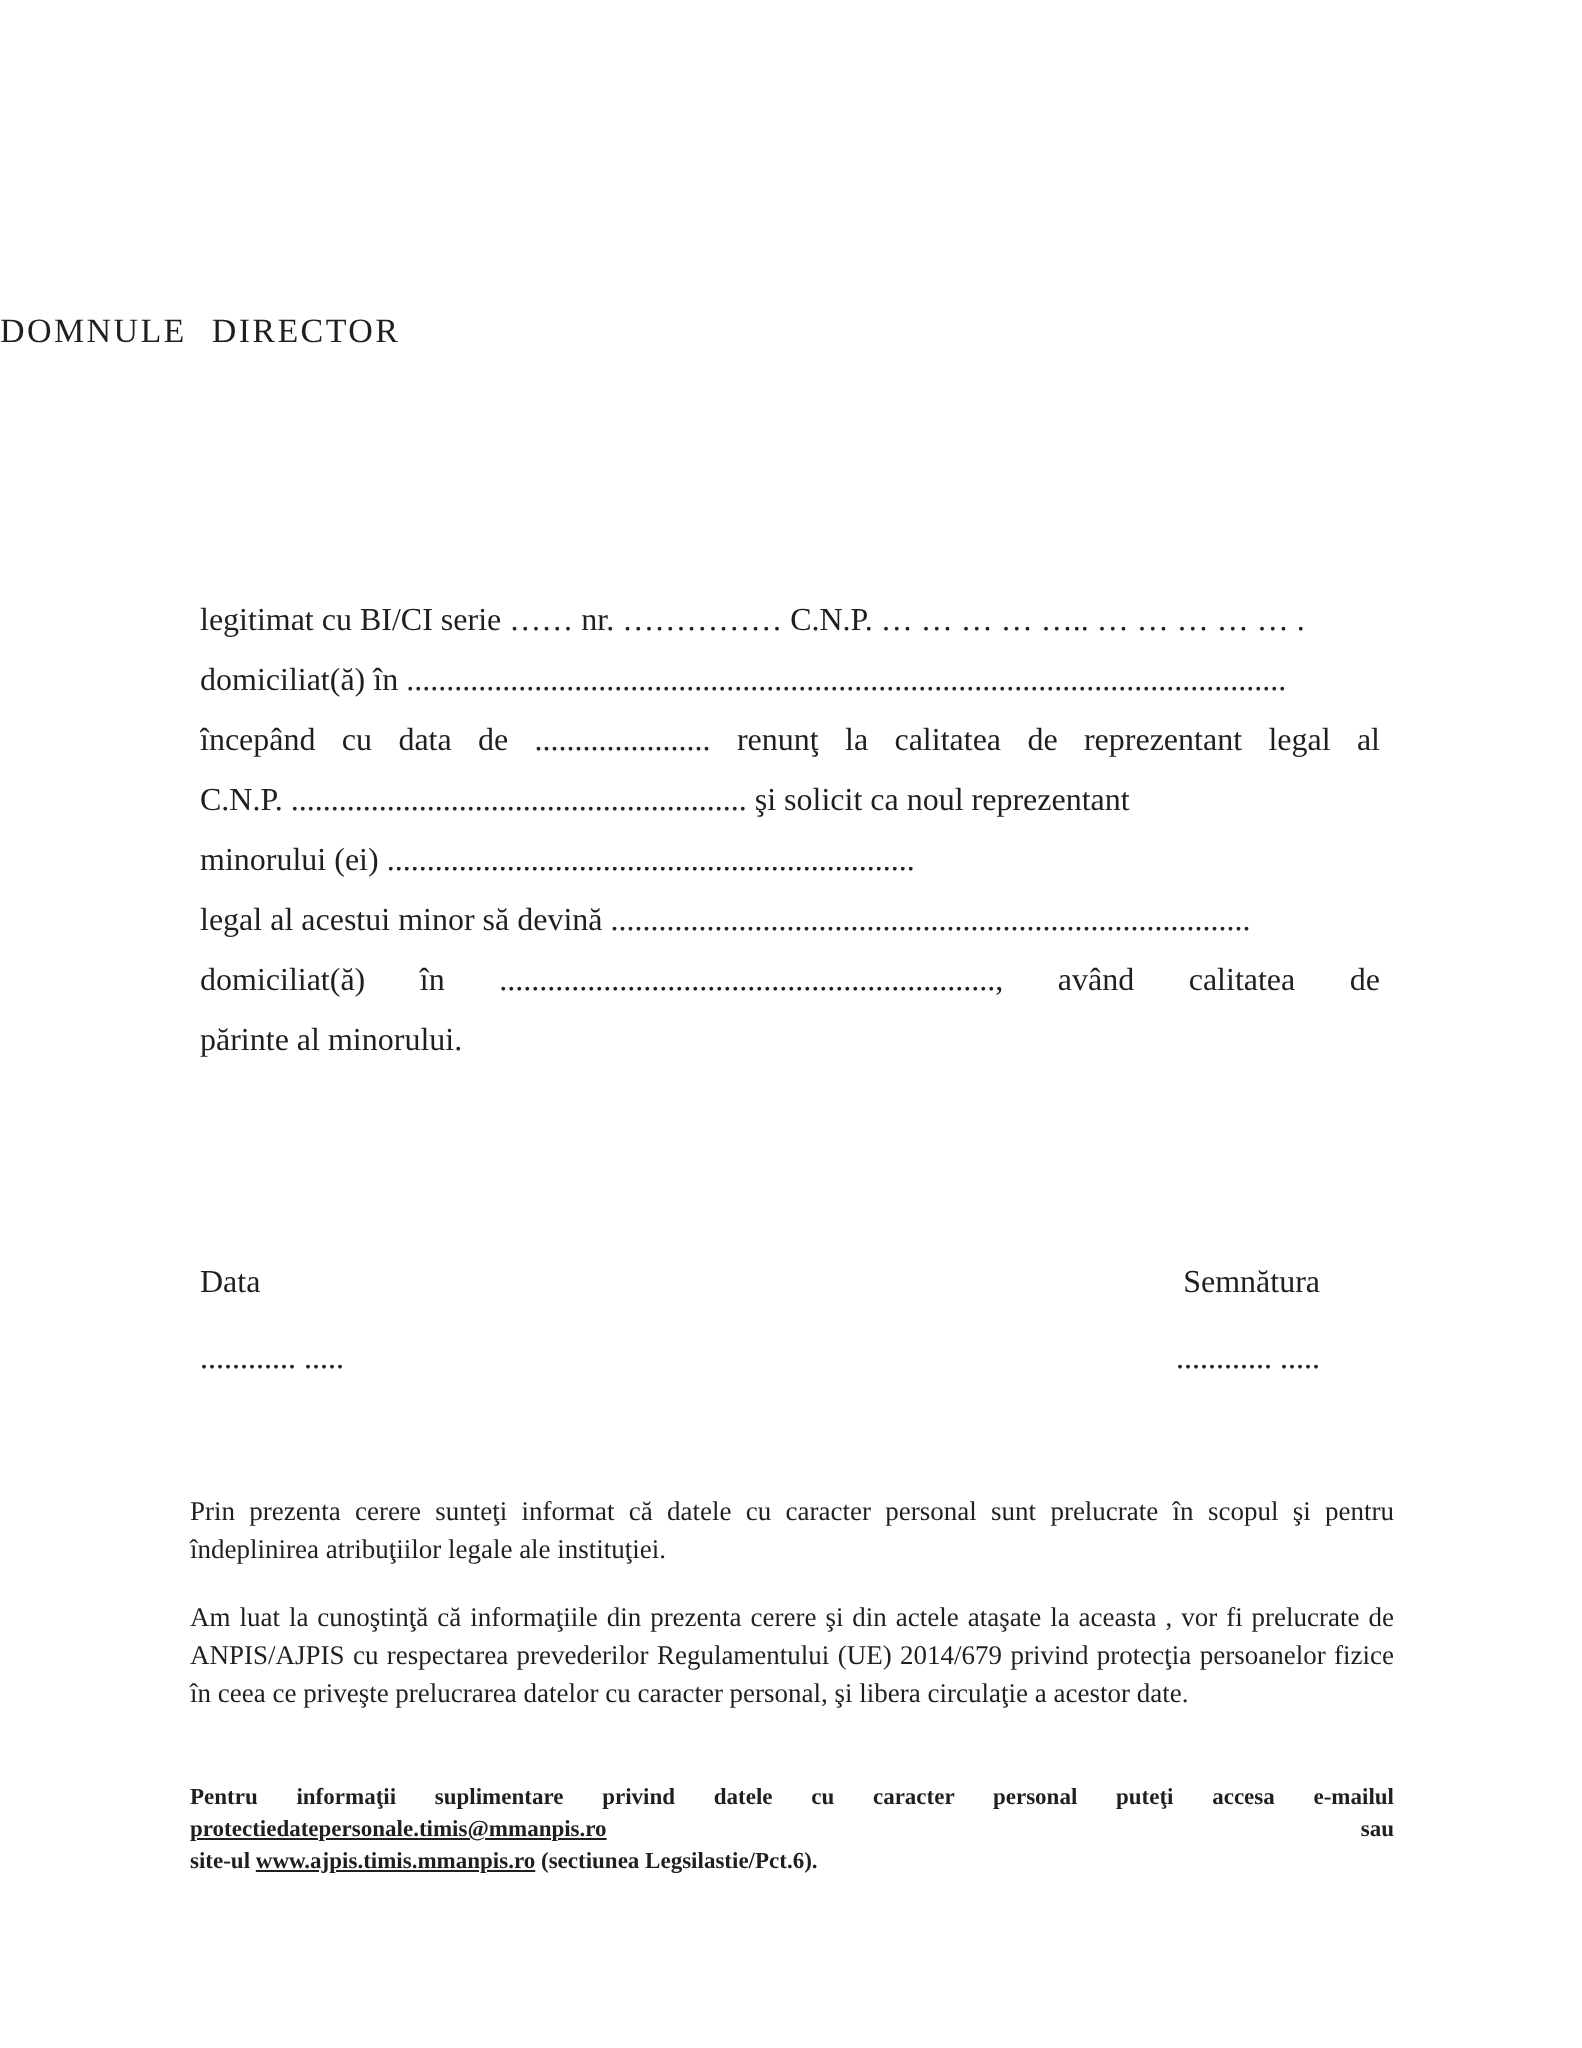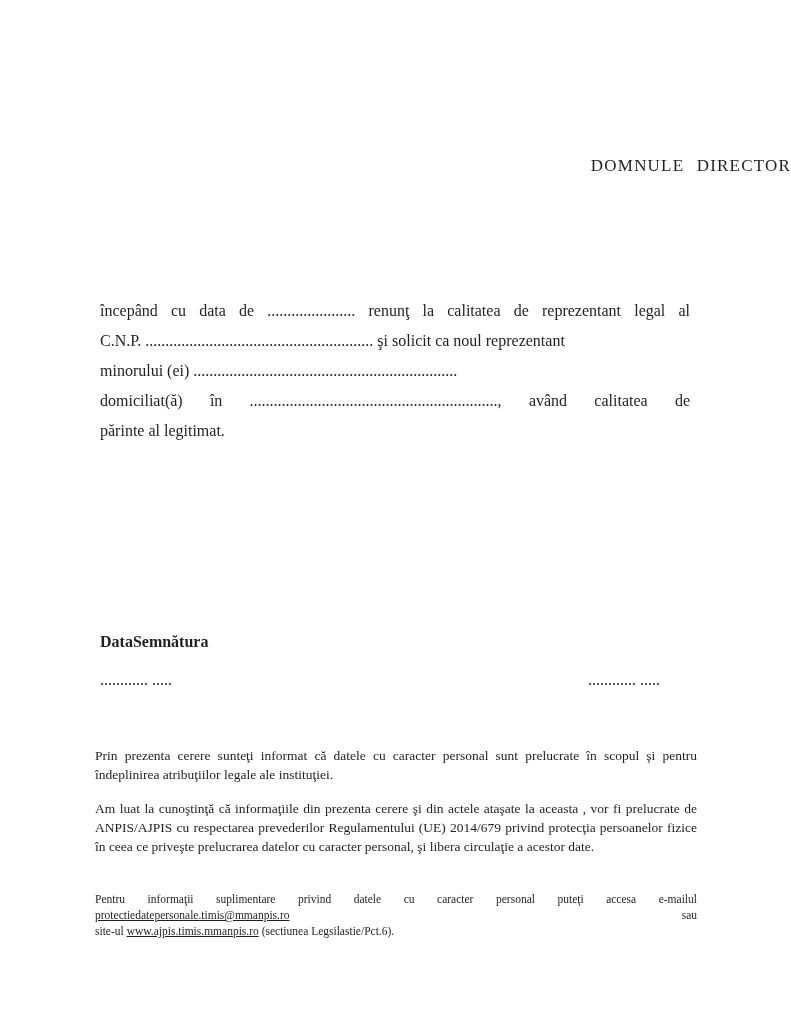--- a/index.html
+++ b/index.html
@@ -14,21 +14,21 @@
     background: #ffffff;
     color: #1f1f1f;
     font-family: "Liberation Serif", "DejaVu Serif", serif;
     overflow: hidden;
   }
   .doc-title {
     position: absolute;
     top: 156px;
     left: 0;
     width: 791px;
-    text-align: right;
+    text-align: left;
     font-size: 17px;
     letter-spacing: 1.2px;
     word-spacing: 7px;
     font-weight: 400;
   }
   .letter-body {
     position: absolute;
     top: 296px;
     left: 100px;
     width: 590px;
@@ -46,23 +46,22 @@
   }
   .line.indent {
     text-indent: 46px;
   }
   .sig-row {
     position: absolute;
     top: 633px;
     left: 100px;
     width: 560px;
     display: flex;
-    justify-content: flex-start;
+    justify-content: space-between;
     font-size: 16px;
-    font-weight: bold;
   }
   .sig-dots-row {
     position: absolute;
     top: 671px;
     left: 100px;
     width: 560px;
     display: flex;
     justify-content: space-between;
     font-size: 16px;
   }
@@ -72,45 +71,49 @@
     width: 602px;
     font-size: 13.5px;
     line-height: 19px;
   }
   .notice.p1 { top: 746px; }
   .notice.p2 { top: 799px; }
   .notice.p3 {
     top: 891px;
     font-size: 11.5px;
     line-height: 16px;
+    font-weight: bold;
   }
   .nline.jl {
     text-align: justify;
     text-align-last: justify;
   }
   .doclink {
     text-decoration: underline;
     color: inherit;
     cursor: pointer;
     text-align: right;
   }
 </style>
 </head>
 <body>
 
 <div class="page">
 
   <div class="doc-title">DOMNULE DIRECTOR</div>
 
   <div class="letter-body">
+    <div class="line">legitimat cu BI/CI serie …… nr. …………… C.N.P. … … … … ….. … … … … … .</div>
+    <div class="line">domiciliat(ă) în ..............................................................................................................</div>
     <div class="line jl">începând cu data de ...................... renunţ la calitatea de reprezentant legal al</div>
     <div class="line">C.N.P. ......................................................... şi solicit ca noul reprezentant</div>
     <div class="line">minorului (ei) ..................................................................</div>
+    <div class="line">legal al acestui minor să devină ................................................................................</div>
     <div class="line jl">domiciliat(ă) în .............................................................., având calitatea de</div>
-    <div class="line">părinte al legitimat.</div>
+    <div class="line">părinte al minorului.</div>
   </div>
 
   <div class="sig-row">
     <span>Data</span>
     <span>Semnătura</span>
   </div>
 
   <div class="sig-dots-row">
     <span>............ .....</span>
     <span>............ .....</span>

